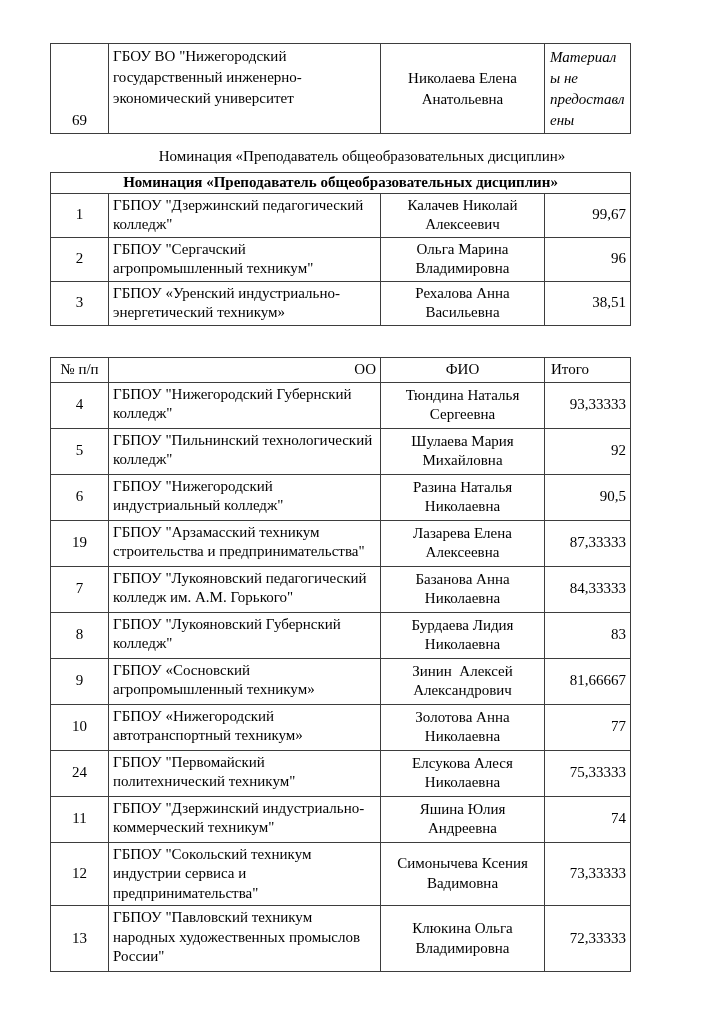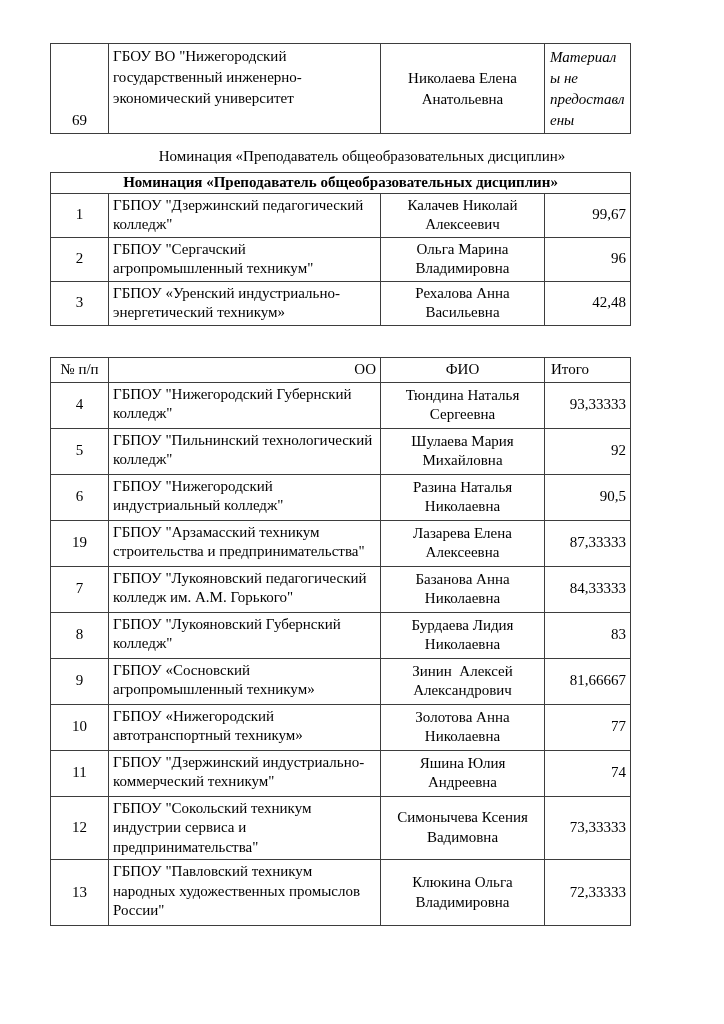--- a/index.html
+++ b/index.html
@@ -110,21 +110,21 @@
       <tr class="data">
         <td class="num">2</td>
         <td class="org">ГБПОУ "Сергачский агропромышленный техникум"</td>
         <td class="fio">Ольга Марина Владимировна</td>
         <td class="score">96</td>
       </tr>
       <tr class="data">
         <td class="num">3</td>
         <td class="org">ГБПОУ «Уренский индустриально-энергетический техникум»</td>
         <td class="fio">Рехалова Анна Васильевна</td>
-        <td class="score">42,48</td>
+        <td class="score">38,51</td>
       </tr>
     </tbody>
   </table>
 
   <table class="tbl t-results">
     <colgroup>
         <col class="c1">
         <col class="c2">
         <col class="c3">
         <col class="c4">
@@ -178,20 +178,26 @@
         <td class="fio">Зинин  Алексей Александрович</td>
         <td class="score">81,66667</td>
       </tr>
       <tr class="data">
         <td class="num">10</td>
         <td class="org">ГБПОУ «Нижегородский автотранспортный техникум»</td>
         <td class="fio">Золотова Анна Николаевна</td>
         <td class="score">77</td>
       </tr>
       <tr class="data">
+        <td class="num">24</td>
+        <td class="org">ГБПОУ "Первомайский политехнический техникум"</td>
+        <td class="fio">Елсукова Алеся Николаевна</td>
+        <td class="score">75,33333</td>
+      </tr>
+      <tr class="data">
         <td class="num">11</td>
         <td class="org">ГБПОУ "Дзержинский индустриально-коммерческий техникум"</td>
         <td class="fio">Яшина Юлия Андреевна</td>
         <td class="score">74</td>
       </tr>
       <tr class="data row-x3">
         <td class="num">12</td>
         <td class="org">ГБПОУ "Сокольский техникум индустрии сервиса и предпринимательства"</td>
         <td class="fio">Симонычева Ксения Вадимовна</td>
         <td class="score">73,33333</td>

